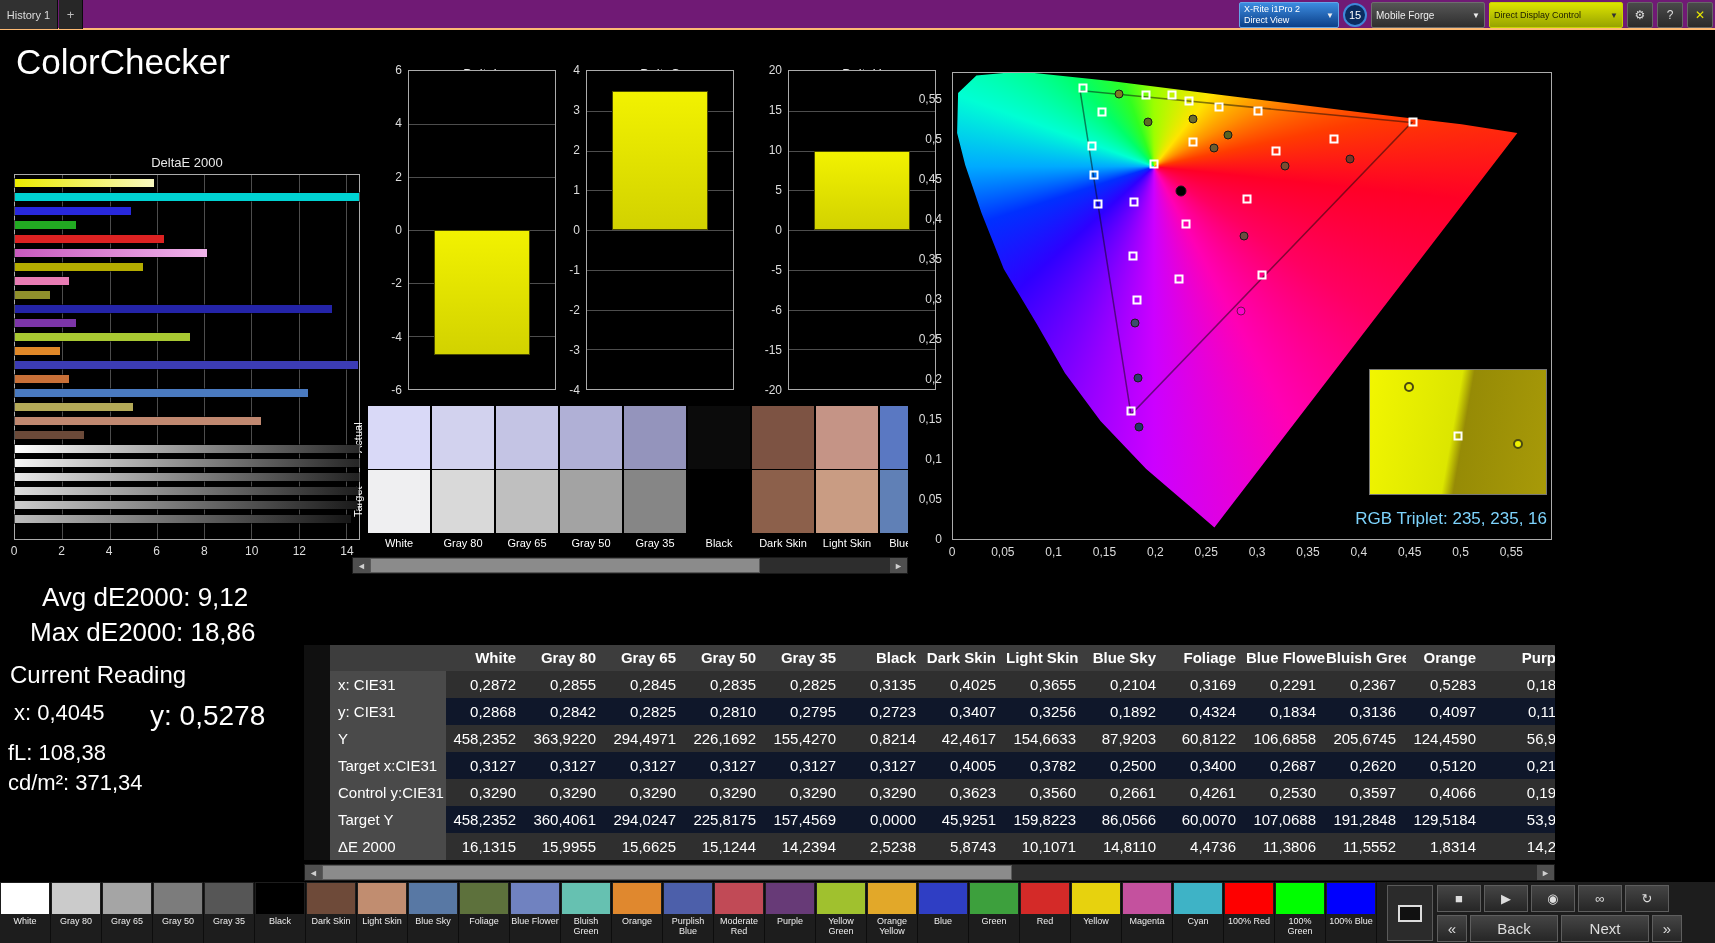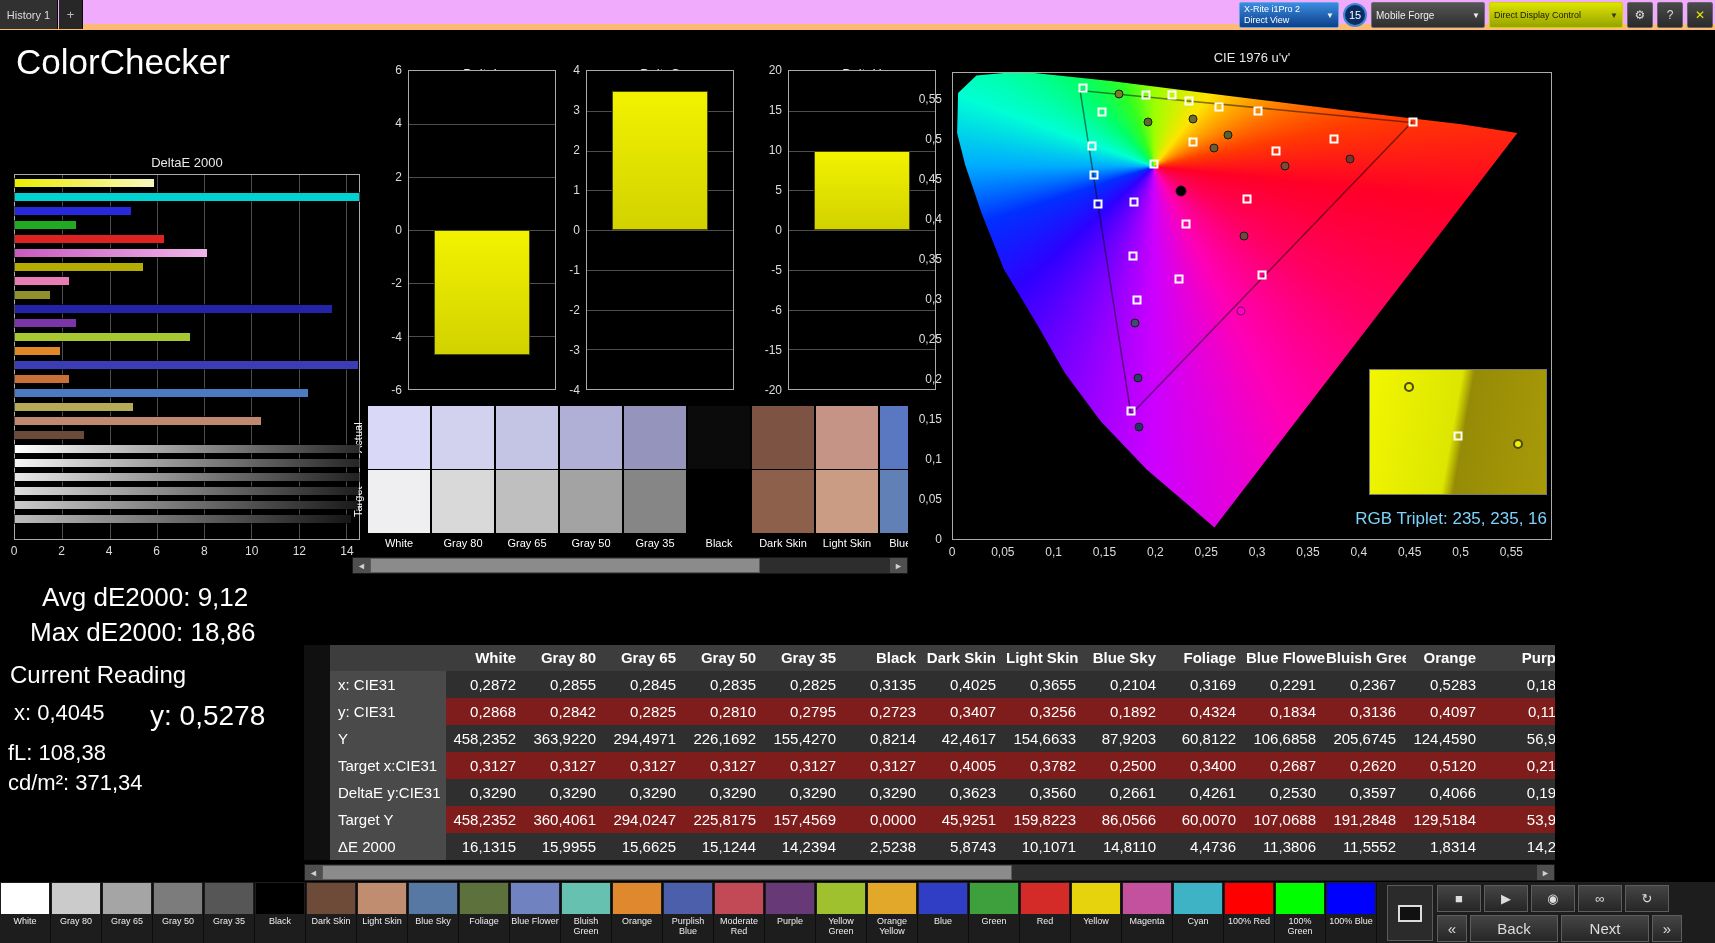--- a/index.html
+++ b/index.html
@@ -1,21 +1,21 @@
 <!DOCTYPE html>
 <html><head>
 <meta charset="utf-8">
 <style>
   *{margin:0;padding:0;box-sizing:border-box;}
   html,body{background:#000;}
   #app{position:relative;width:1715px;height:943px;background:#000;overflow:hidden;
        font-family:"Liberation Sans",sans-serif;color:#fff;}
 
   
-  #topbar{position:absolute;left:0;top:0;width:100%;height:30px;background:#f0abfc;border-bottom:6px solid #fdba74;}
+  #topbar{position:absolute;left:0;top:0;width:100%;height:30px;background:#701a75;border-bottom:2px solid #fdba74;}
   .tab{position:absolute;top:0;height:29px;background:#313131;border-right:1px solid #0a0a0a;color:#ddd;
        font-size:11px;display:flex;align-items:center;justify-content:center;}
   #tab-hist{left:0;width:58px;}
   #tab-plus{left:59px;width:24px;background:#272727;color:#bbb;font-size:13px;}
   .tb-right{position:absolute;right:2px;top:2px;height:26px;display:flex;gap:4px;align-items:center;}
   .dd{height:26px;border-radius:2px;display:flex;align-items:center;padding:0 4px;cursor:pointer;}
   .dd-blue{width:100px;background:linear-gradient(#3c8ce0,#0b3f88);border:1px solid #63a5e8;color:#fff;}
   .dd-lines{flex:1;font-size:9px;line-height:1.2;}
   .dd-arrow{font-size:8px;color:#eee;margin-left:2px;}
   .badge{width:24px;height:24px;border-radius:50%;background:#0a2c60;border:2px solid #3f87d9;color:#fff;
@@ -81,21 +81,21 @@
 
   
   #data-table{position:absolute;left:304px;top:645px;width:1251px;overflow:hidden;}
   .trow{display:flex;height:27px;}
   .trow.thead{height:26px;}
   .tcorner{flex:0 0 26px;background:#101010;}
   .rlabel{flex:0 0 116px;background:#4a4a4a;font-size:15px;line-height:27px;padding-left:8px;color:#fff;white-space:nowrap;}
   .trow.thead .rlabel{background:#3d3d3d;}
   .cell{flex:0 0 80px;font-size:15px;line-height:27px;text-align:right;padding-right:10px;color:#fff;
         background:#2f2f2f;white-space:nowrap;overflow:hidden;}
-  .trow.ralt .cell{background:#7f1d1d;}
+  .trow.ralt .cell{background:#0f172a;}
   .trow.thead .cell{background:#3d3d3d;font-weight:bold;line-height:26px;}
 
   
   #cie-title{position:absolute;left:952px;top:50px;width:600px;text-align:center;font-size:13px;color:#e8e8e8;}
   #cie-plot{position:absolute;left:952px;top:72px;width:600px;height:468px;border:1px solid #ababab;background:#000;}
   #horseshoe{position:absolute;left:0;top:0;width:600px;height:468px;
      background:conic-gradient(from 0deg at 33.5% 20%,
        #9cff00 0deg,#ffe400 38deg,#ff9000 60deg,#ff3c00 78deg,#ff0026 96deg,
        #ff0062 124deg,#ff00b4 152deg,#cc00ff 180deg,#7a00ff 204deg,#2e00ff 228deg,
        #0030ff 252deg,#00aaff 270deg,#00ffd4 290deg,#00ff6a 318deg,#30ff20 340deg,#9cff00 360deg);}
@@ -433,21 +433,21 @@
         <div class="cell">0,3782</div>
         <div class="cell">0,2500</div>
         <div class="cell">0,3400</div>
         <div class="cell">0,2687</div>
         <div class="cell">0,2620</div>
         <div class="cell">0,5120</div>
         <div class="cell">0,21</div>
       </div>
       <div class="trow">
         <div class="tcorner"></div>
-        <div class="rlabel">DeltaE y:CIE31</div>
+        <div class="rlabel">Control y:CIE31</div>
         <div class="cell">0,3290</div>
         <div class="cell">0,3290</div>
         <div class="cell">0,3290</div>
         <div class="cell">0,3290</div>
         <div class="cell">0,3290</div>
         <div class="cell">0,3290</div>
         <div class="cell">0,3623</div>
         <div class="cell">0,3560</div>
         <div class="cell">0,2661</div>
         <div class="cell">0,4261</div>
@@ -492,21 +492,20 @@
         <div class="cell">1,8314</div>
         <div class="cell">14,2</div>
       </div>
     </div>
   <div class="hscroll" id="table-scroll">
     <div class="sb-btn left">◄</div>
     <div class="sb-thumb" style="left:17px;width:690px;"></div>
     <div class="sb-btn right">►</div>
   </div>
 
-  <div id="cie-title">CIE 1976 u'v'</div>
   <div id="cie-yticks">
       <div class="cie-ytick" style="top: 20px;">0,55</div>
       <div class="cie-ytick" style="top: 60px;">0,5</div>
       <div class="cie-ytick" style="top: 100px;">0,45</div>
       <div class="cie-ytick" style="top: 140px;">0,4</div>
       <div class="cie-ytick" style="top: 180px;">0,35</div>
       <div class="cie-ytick" style="top: 220px;">0,3</div>
       <div class="cie-ytick" style="top: 260px;">0,25</div>
       <div class="cie-ytick" style="top: 300px;">0,2</div>
       <div class="cie-ytick" style="top: 340px;">0,15</div>

